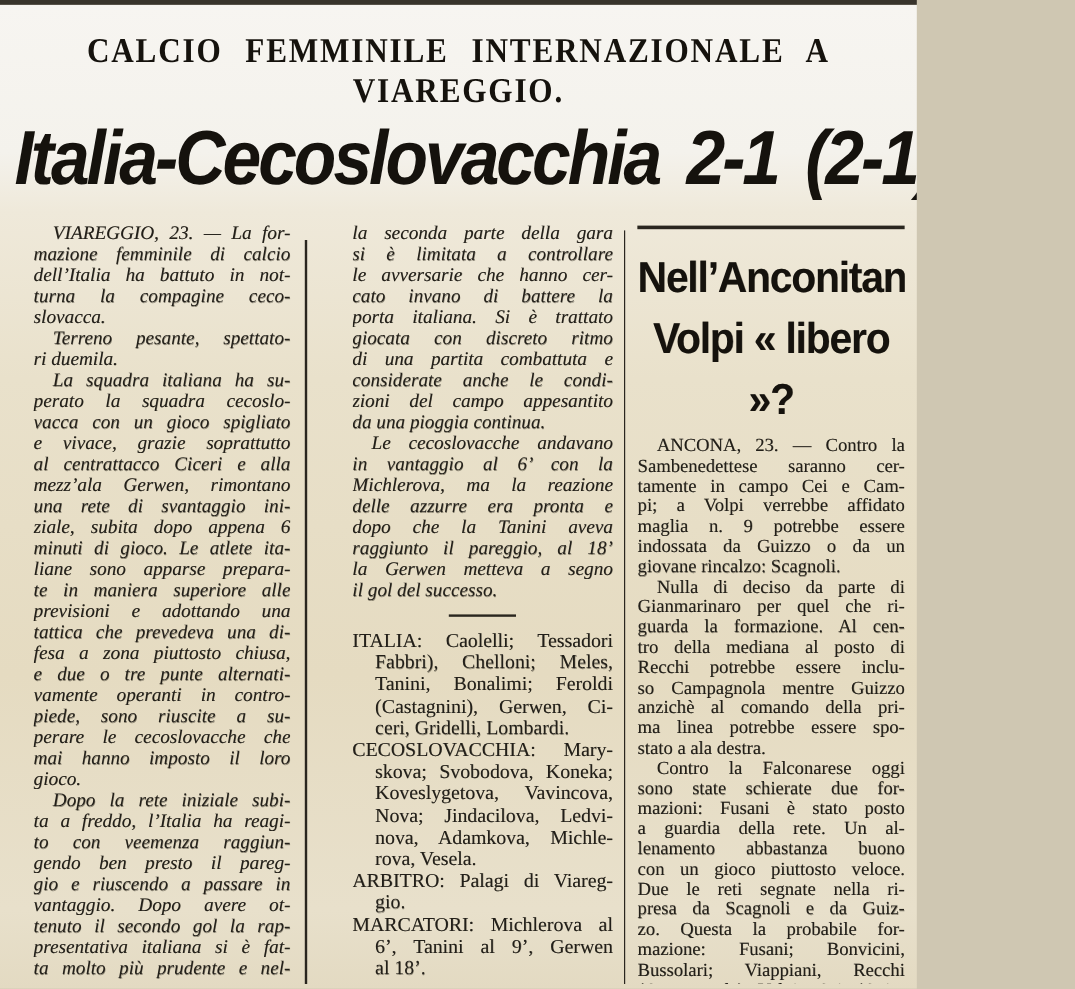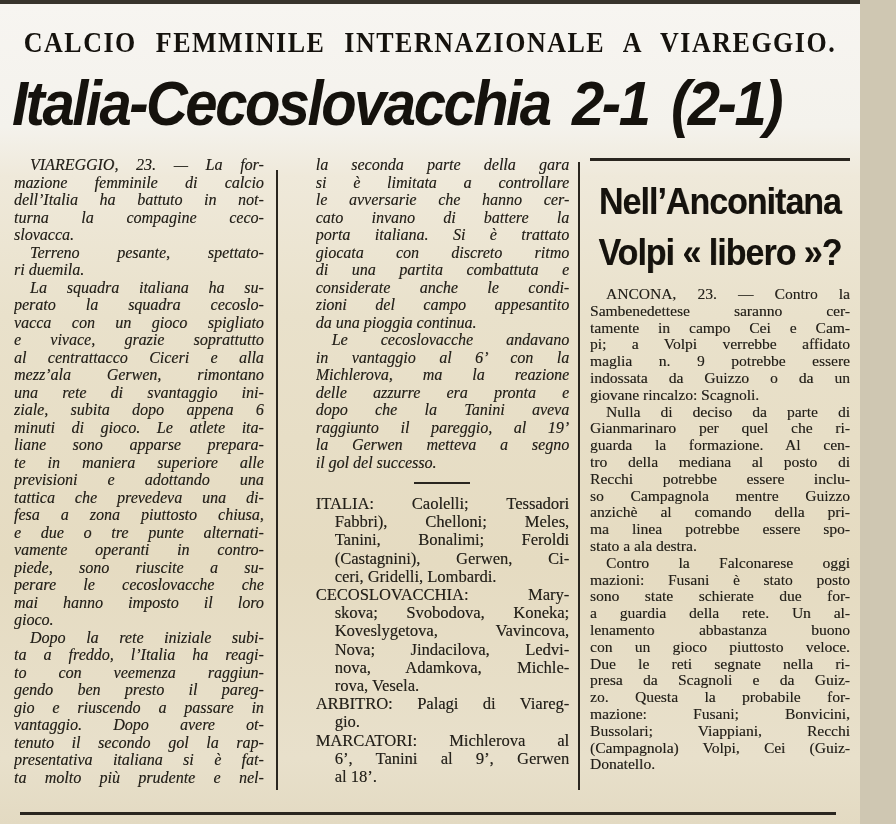--- a/index.html
+++ b/index.html
@@ -1,21 +1,21 @@
 <!DOCTYPE html>
 <html style="--paper: #e6ddc5; --paper-light: #f5f3ee; --ink: #221f19; --headline-ink: #15120d; --rule: #2a261f; --edge: #38342c;"><head>
 <meta charset="utf-8">
 <style>
   * { margin: 0; padding: 0; box-sizing: border-box; }
   html, body { width: 896px; height: 824px; }
   body { background: #cfc7b2; overflow: hidden; }
 
   .page {
     position: relative;
-    width: 860px; height: 824px;
+    width: 764px; height: 824px;
     overflow: hidden;
     color: var(--ink, #221f19);
     border-top: 4px solid var(--edge, #38342c);
     background: linear-gradient(180deg,
       #f7f5f1 0%, #f4f2ec 15%, #efe9da 21%,
       #e9e1cb 38%, #e5dbc1 68%, #e8e0cb 92%, #e3dac2 100%);
   }
 
   
   .kicker {
@@ -45,21 +45,21 @@
     color: var(--headline-ink, #15120d);
     transform: scaleY(1.1);
     transform-origin: center top;
   }
 
   
   .columns {
     display: flex;
     align-items: flex-end;
     margin-top: 22px;
-    padding: 0 10px 0 14px;
+    padding: 0 10px 0 28px;
     height: 634px;
     overflow: hidden;
   }
   .col {
     font-family: "Liberation Serif", serif;
     text-shadow: 0.3px 0.2px 0 rgba(34, 28, 18, 0.45);
     overflow: hidden;
     height: 100%;
   }
   .col1 { width: 272px; font-style: italic; font-size: 16px;  line-height: 17.5px; }
@@ -181,21 +181,21 @@
             <div class="line">considerate anche le condi-</div>
             <div class="line">zioni del campo appesantito</div>
             <div class="line">da una pioggia continua.</div>
           </div>
           <div class="para indent">
             <div class="line">Le cecoslovacche andavano</div>
             <div class="line">in vantaggio al 6’ con la</div>
             <div class="line">Michlerova, ma la reazione</div>
             <div class="line">delle azzurre era pronta e</div>
             <div class="line">dopo che la Tanini aveva</div>
-            <div class="line">raggiunto il pareggio, al 19’</div>
+            <div class="line">raggiunto il pareggio, al 18’</div>
             <div class="line">la Gerwen metteva a segno</div>
             <div class="line">il gol del successo.</div>
           </div>
         </div>
       <div class="short-rule"></div>
       <div class="lineup">
           <div class="para hang">
             <div class="line">ITALIA: Caolelli; Tessadori</div>
             <div class="line">Fabbri), Chelloni; Meles,</div>
             <div class="line">Tanini, Bonalimi; Feroldi</div>
@@ -246,22 +246,22 @@
             <div class="line">guarda la formazione. Al cen-</div>
             <div class="line">tro della mediana al posto di</div>
             <div class="line">Recchi potrebbe essere inclu-</div>
             <div class="line">so Campagnola mentre Guizzo</div>
             <div class="line">anzichè al comando della pri-</div>
             <div class="line">ma linea potrebbe essere spo-</div>
             <div class="line">stato a ala destra.</div>
           </div>
           <div class="para indent">
             <div class="line">Contro la Falconarese oggi</div>
+            <div class="line">sono state schierate due for-</div>
             <div class="line">mazioni: Fusani è stato posto</div>
-            <div class="line">sono state schierate due for-</div>
             <div class="line">a guardia della rete. Un al-</div>
             <div class="line">lenamento abbastanza buono</div>
             <div class="line">con un gioco piuttosto veloce.</div>
             <div class="line">Due le reti segnate nella ri-</div>
             <div class="line">presa da Scagnoli e da Guiz-</div>
             <div class="line">zo. Questa la probabile for-</div>
             <div class="line">mazione: Fusani; Bonvicini,</div>
             <div class="line">Bussolari; Viappiani, Recchi</div>
             <div class="line">(Campagnola) Volpi, Cei (Guiz-</div>
             <div class="line">Donatello.</div>

